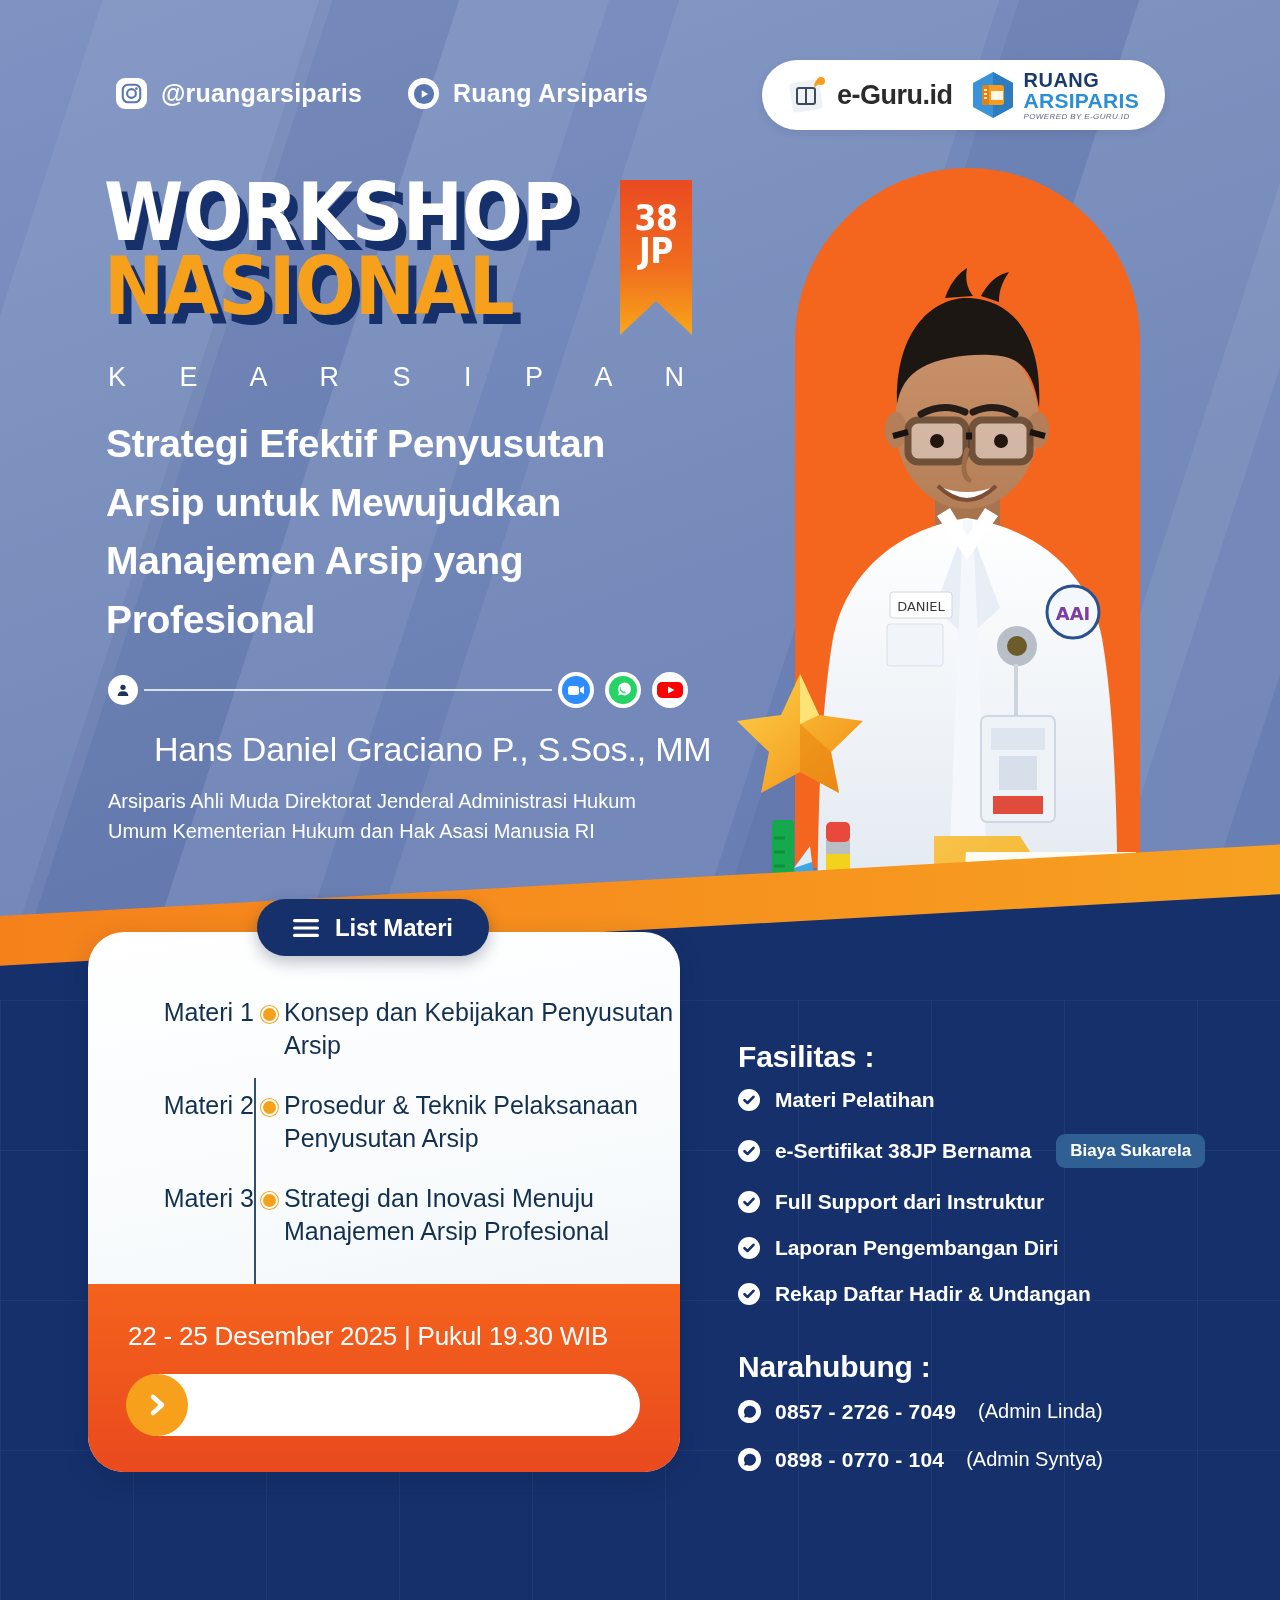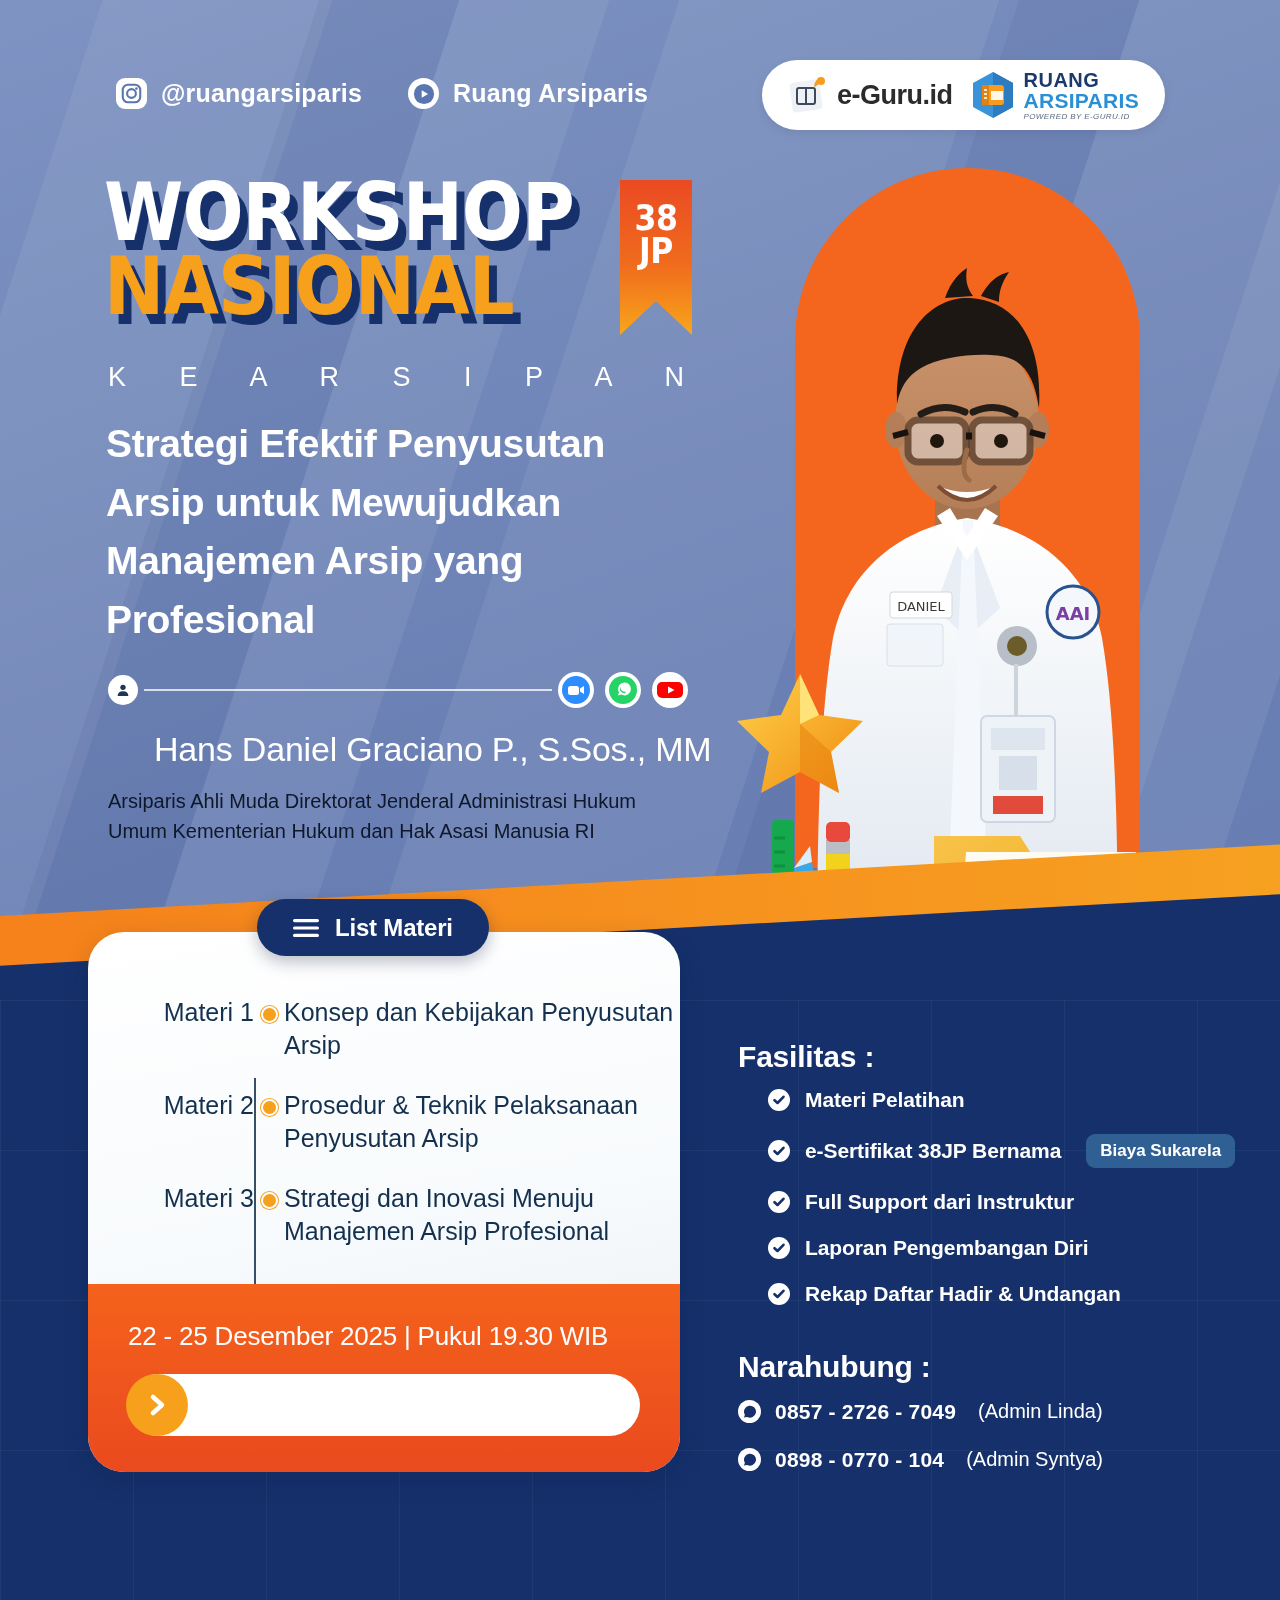--- a/index.html
+++ b/index.html
@@ -92,21 +92,21 @@
   .avatar-dot{width:30px;height:30px;border-radius:50%;background:#fff;
     display:flex;align-items:center;justify-content:center;flex:0 0 auto;}
   .div-line{flex:1;height:2px;background:rgba(255,255,255,.75);margin:0 6px;}
   .plat-icons{display:flex;gap:11px;flex:0 0 auto;}
   .plat{width:36px;height:36px;border-radius:50%;background:#fff;
     display:flex;align-items:center;justify-content:center;}
 
   .speaker-name{position:absolute;left:108px;top:730px;width:620px;
     color:#fff;font-size:34px;font-weight:300;letter-spacing:-.2px;margin-left:46px;}
   .speaker-role{position:absolute;left:108px;top:786px;width:570px;
-    color:#0f172a;font-size:20px;line-height:1.5;font-weight:300;}
+    color:#ffffff;font-size:20px;line-height:1.5;font-weight:300;}
 
   
   .arch{position:absolute;left:795px;top:168px;width:345px;height:700px;
     background:#F4661E;border-radius:172px 172px 0 0;overflow:hidden;}
   .person{position:absolute;left:795px;top:168px;width:345px;height:800px;}
 
   
   .prop{position:absolute;}
 
   
@@ -139,21 +139,21 @@
     position:relative;}
   .link-arrow{width:62px;height:62px;border-radius:50%;background:#F7A01B;
     display:flex;align-items:center;justify-content:center;flex:0 0 auto;
     margin-left:-2px;}
   .link-text{flex:1;text-align:center;color:#15306b;font-size:27px;font-weight:bold;
     letter-spacing:-.3px;padding-right:40px;}
 
   
   .fas-title{position:absolute;left:738px;top:1040px;color:#fff;
     font-size:30px;font-weight:bold;letter-spacing:-.2px;}
-  .fas-list{position:absolute;left:768px;top:1088px;width:470px;}
+  .fas-list{position:absolute;left:738px;top:1088px;width:470px;}
   .fas-row{display:flex;align-items:center;gap:15px;margin-bottom:22px;}
   .chk{width:22px;height:22px;border-radius:50%;background:#fff;flex:0 0 auto;
     display:flex;align-items:center;justify-content:center;}
   .fas-txt{color:#fff;font-size:21px;font-weight:bold;letter-spacing:-.1px;}
   .badge-sukarela{background:#2f5f93;border-radius:9px;padding:7px 14px;
     color:#fff;font-size:17px;font-weight:bold;margin-left:10px;white-space:nowrap;}
 
   .nara-title{position:absolute;left:738px;top:1350px;color:#fff;
     font-size:30px;font-weight:bold;letter-spacing:-.2px;}
   .nara-list{position:absolute;left:738px;top:1400px;width:470px;}

